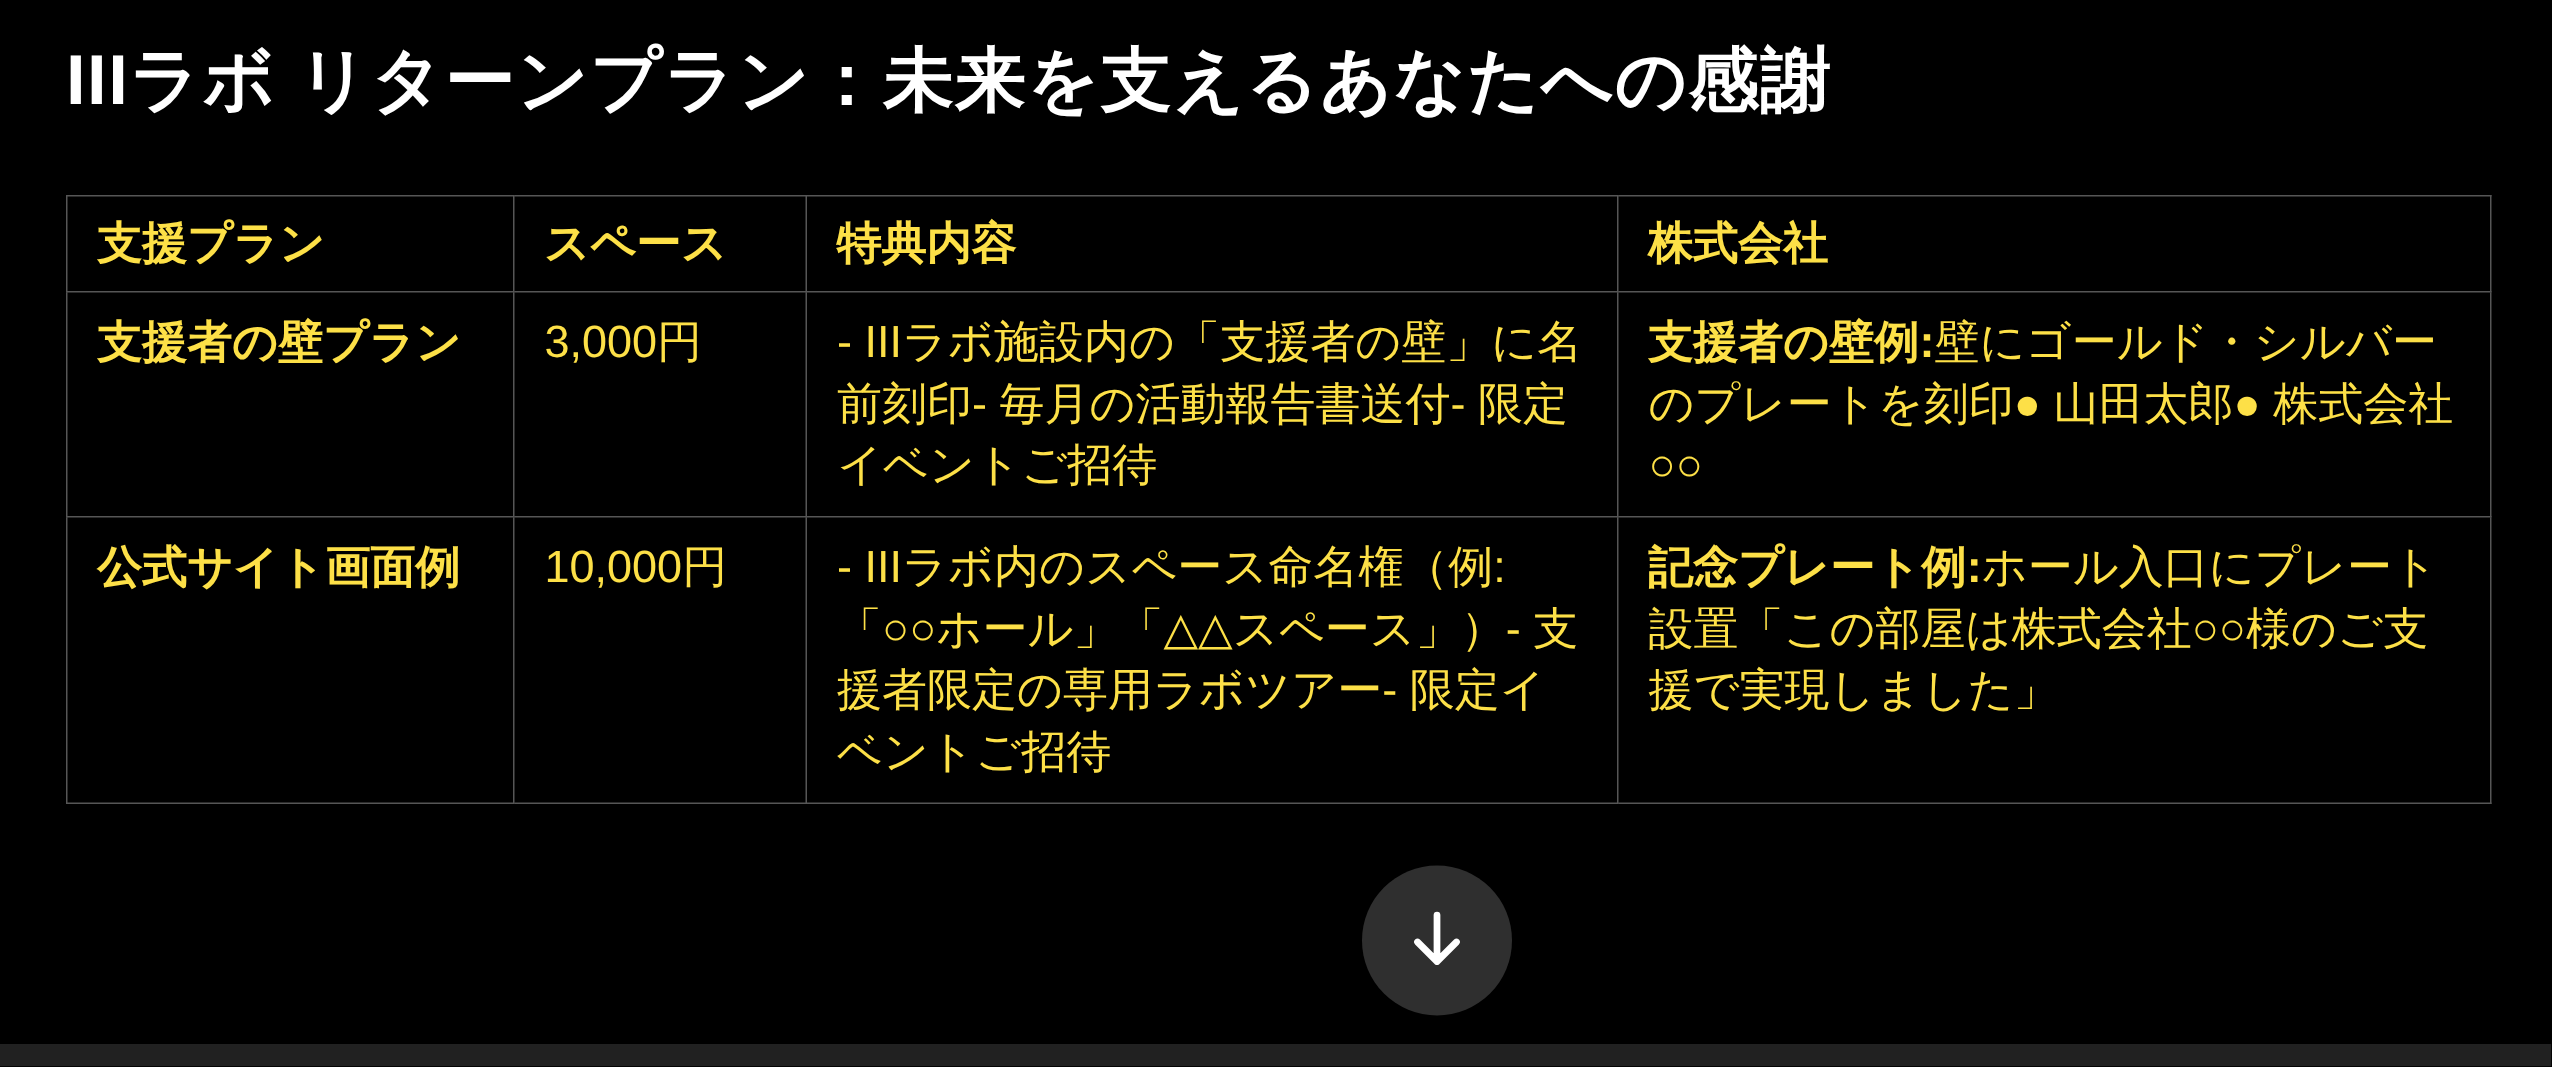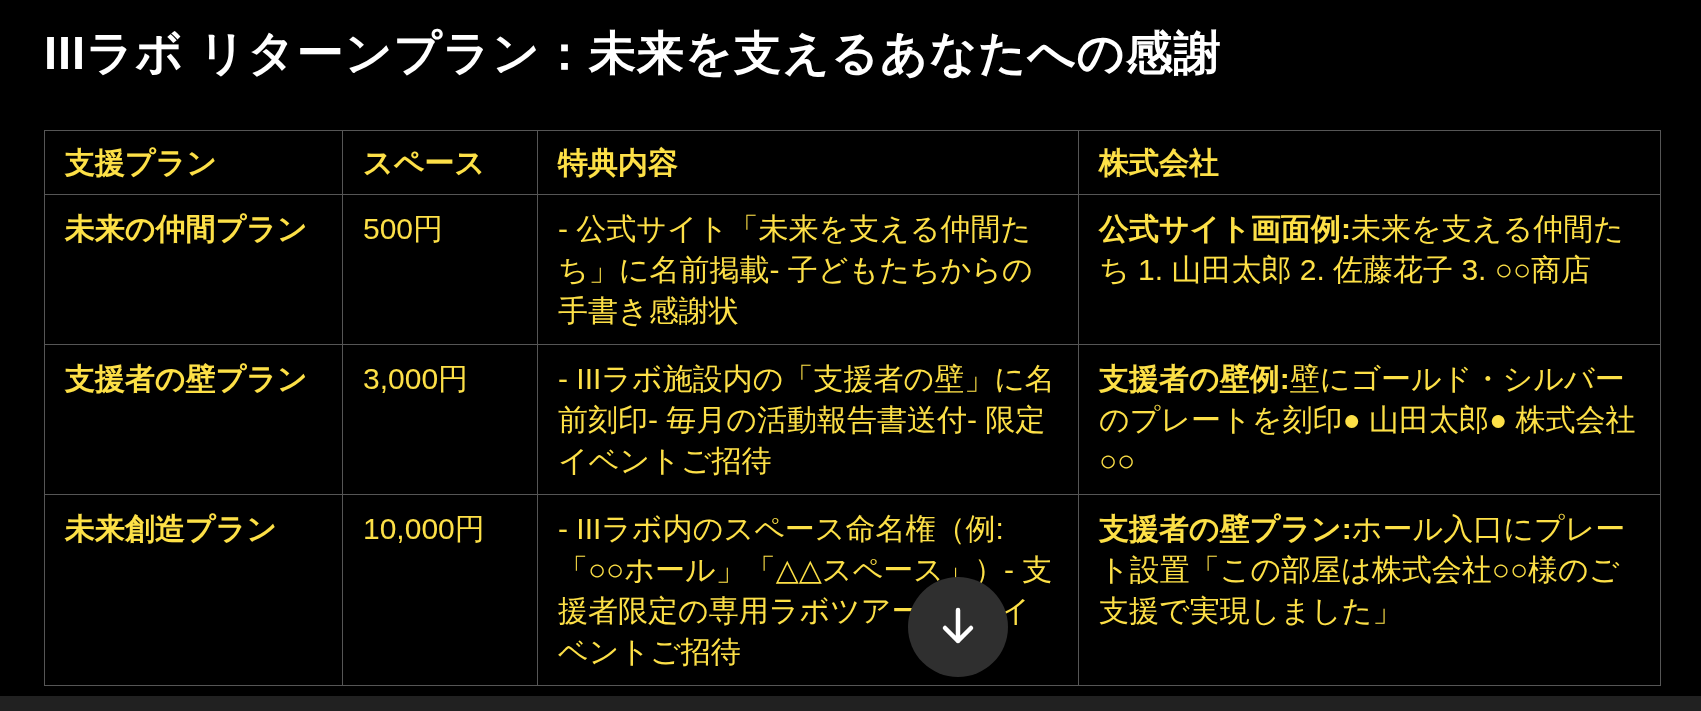--- a/index.html
+++ b/index.html
@@ -98,37 +98,31 @@
     </colgroup>
     <thead>
       <tr>
         <th>支援プラン</th>
         <th>スペース</th>
         <th>特典内容</th>
         <th>株式会社</th>
       </tr>
     </thead>
     <tbody>
-      <tr class="row-0">
-        <td class="plan-cell">未来の仲間プラン</td>
-        <td>500円</td>
-        <td>- 公式サイト「未来を支える仲間たち」に名前掲載- 子どもたちからの手書き感謝状</td>
-        <td><span class="bold">公式サイト画面例:</span><span>未来を支える仲間たち 1. 山田太郎 2. 佐藤花子 3. ○○商店</span></td>
-      </tr>
       <tr class="row-1">
         <td class="plan-cell">支援者の壁プラン</td>
         <td>3,000円</td>
         <td>- IIIラボ施設内の「支援者の壁」に名前刻印- 毎月の活動報告書送付- 限定イベントご招待</td>
         <td><span class="bold">支援者の壁例:</span><span>壁にゴールド・シルバーのプレートを刻印● 山田太郎● 株式会社○○</span></td>
       </tr>
       <tr class="row-2">
-        <td class="plan-cell">未来創造プラン</td>
+        <td class="plan-cell">公式サイト画面例</td>
         <td>10,000円</td>
         <td>- IIIラボ内のスペース命名権（例:「○○ホール」「△△スペース」）- 支援者限定の専用ラボツアー- 限定イベントご招待</td>
-        <td><span class="bold">支援者の壁プラン:</span><span>ホール入口にプレート設置「この部屋は株式会社○○様のご支援で実現しました」</span></td>
+        <td><span class="bold">記念プレート例:</span><span>ホール入口にプレート設置「この部屋は株式会社○○様のご支援で実現しました」</span></td>
       </tr>
     </tbody>
   </table>
 
   <div class="scroll-btn">
     <svg width="52" height="52" viewBox="0 0 52 52">
       <path d="M26 9 L26 40 M13 27 L26 40 L39 27" fill="none" stroke="#ffffff" stroke-width="4.5" stroke-linecap="round" stroke-linejoin="round"></path>
     </svg>
   </div>
 

